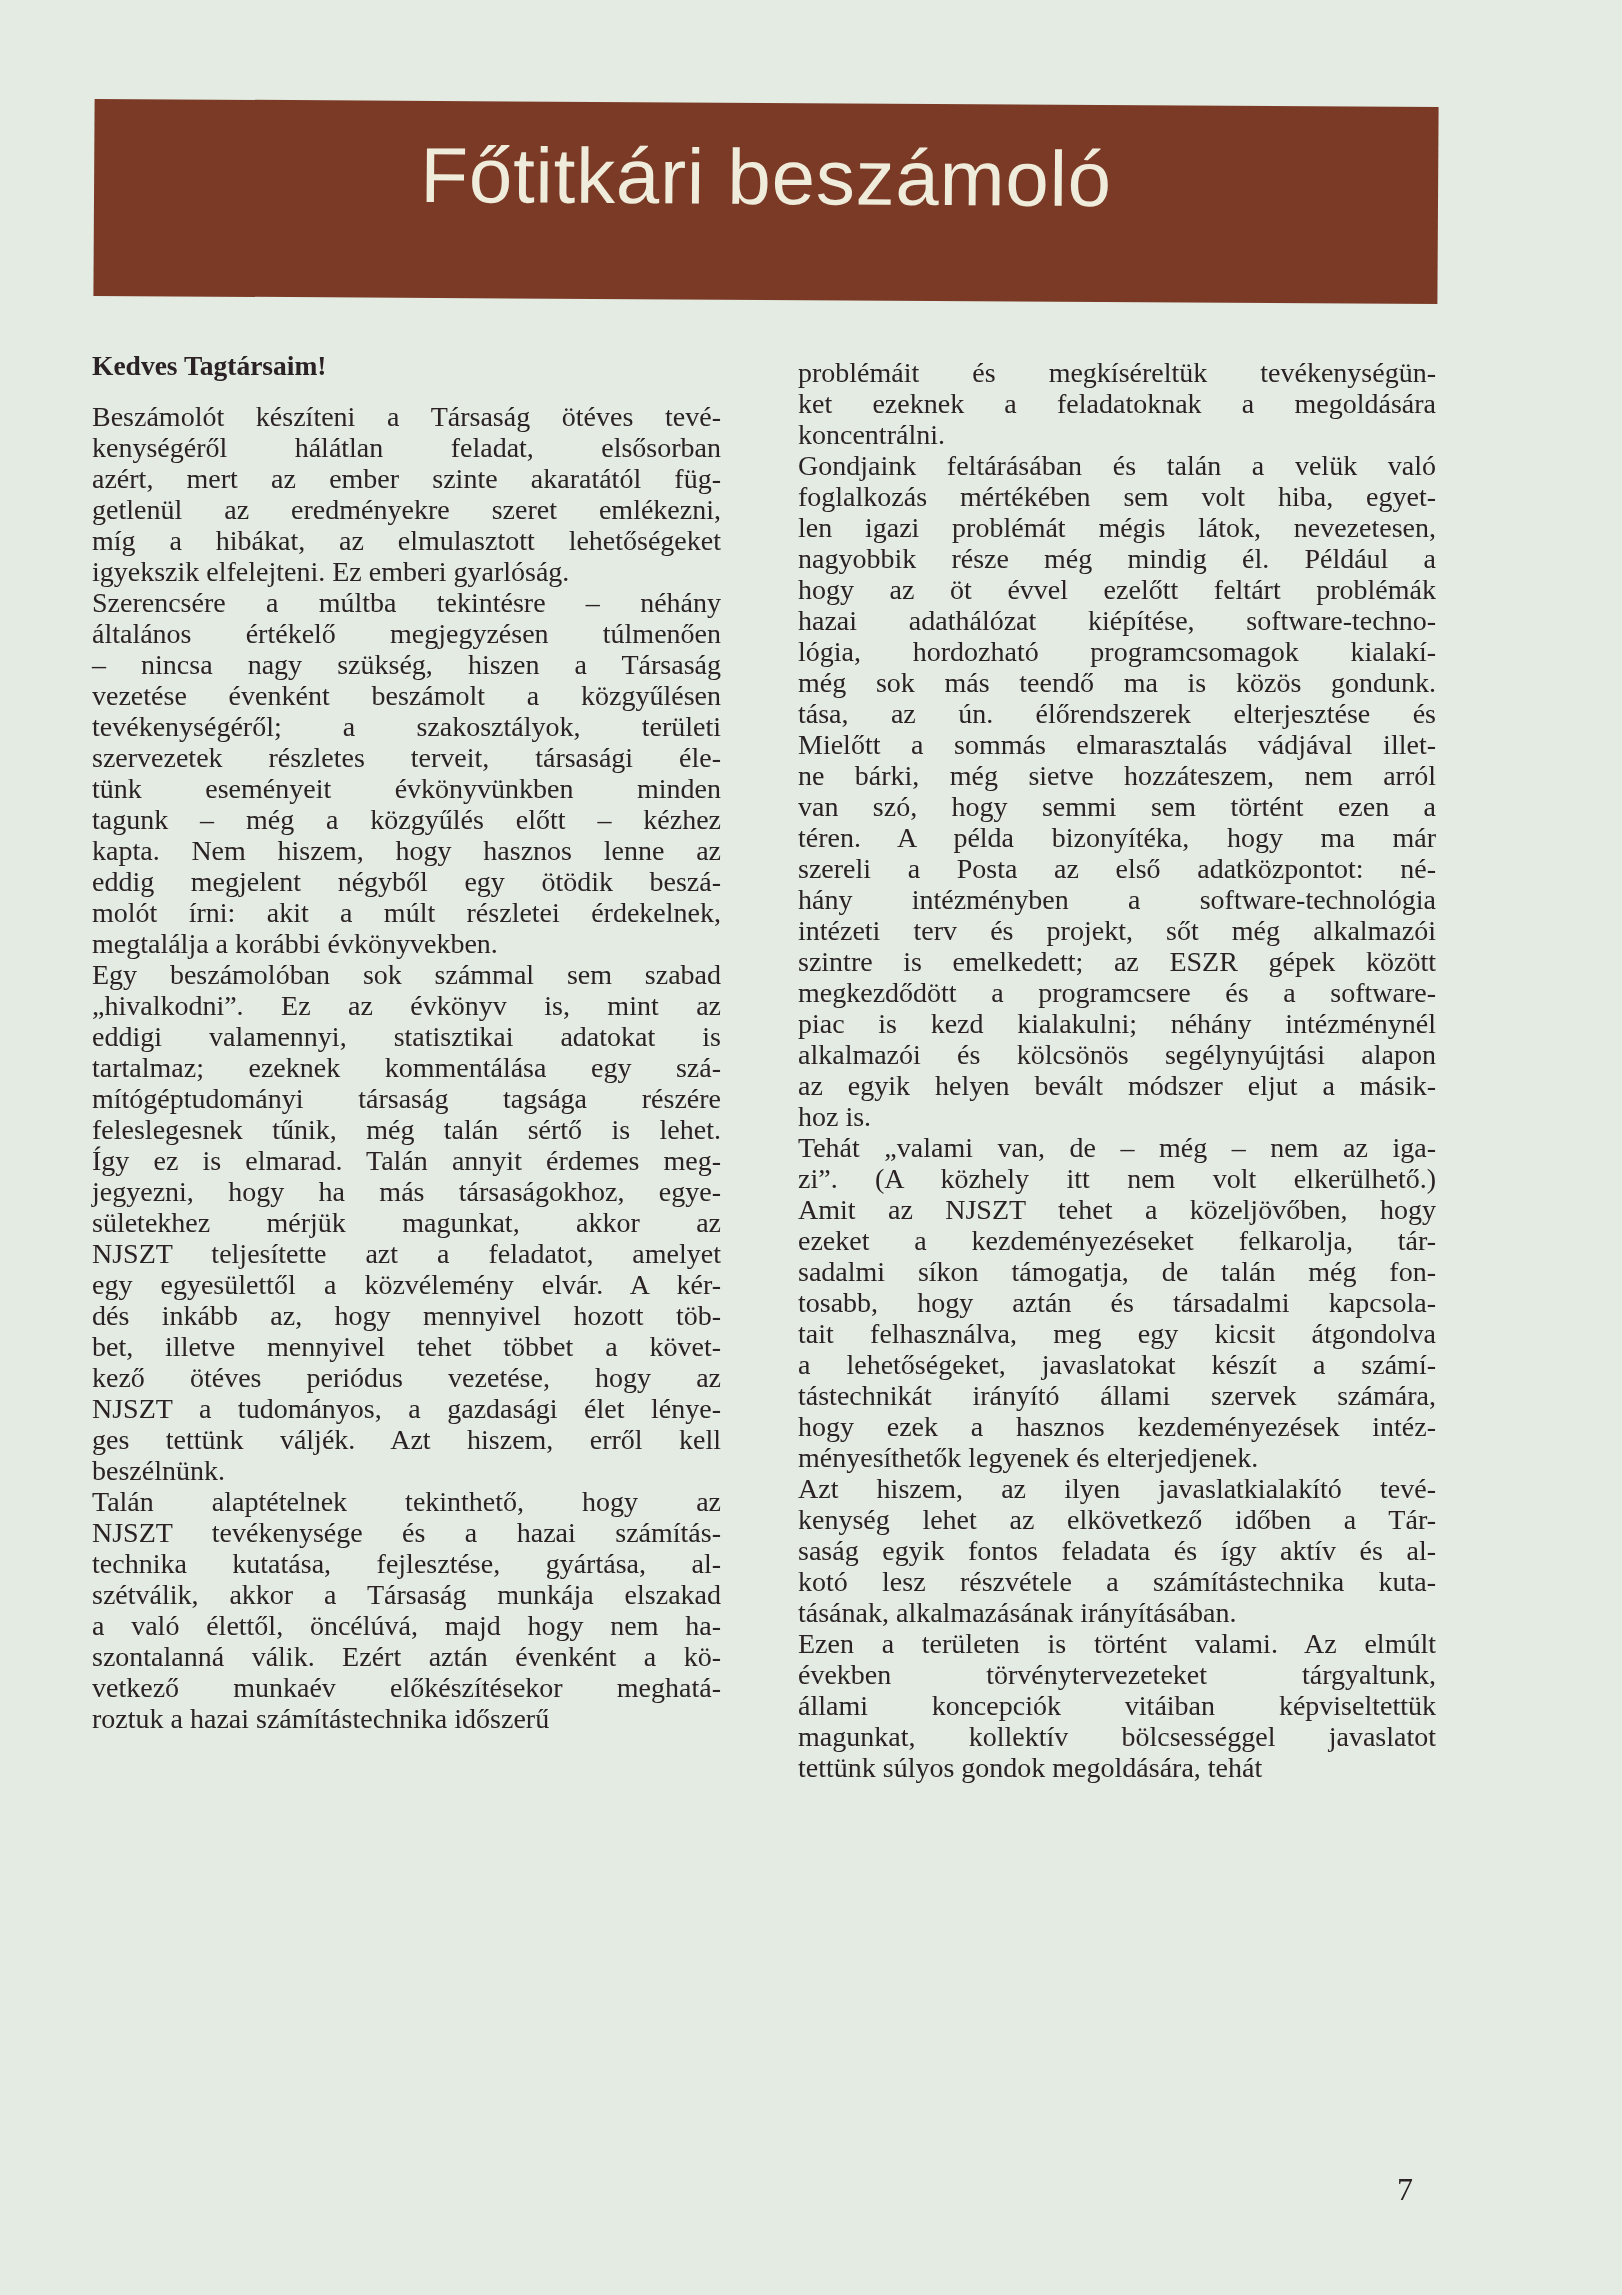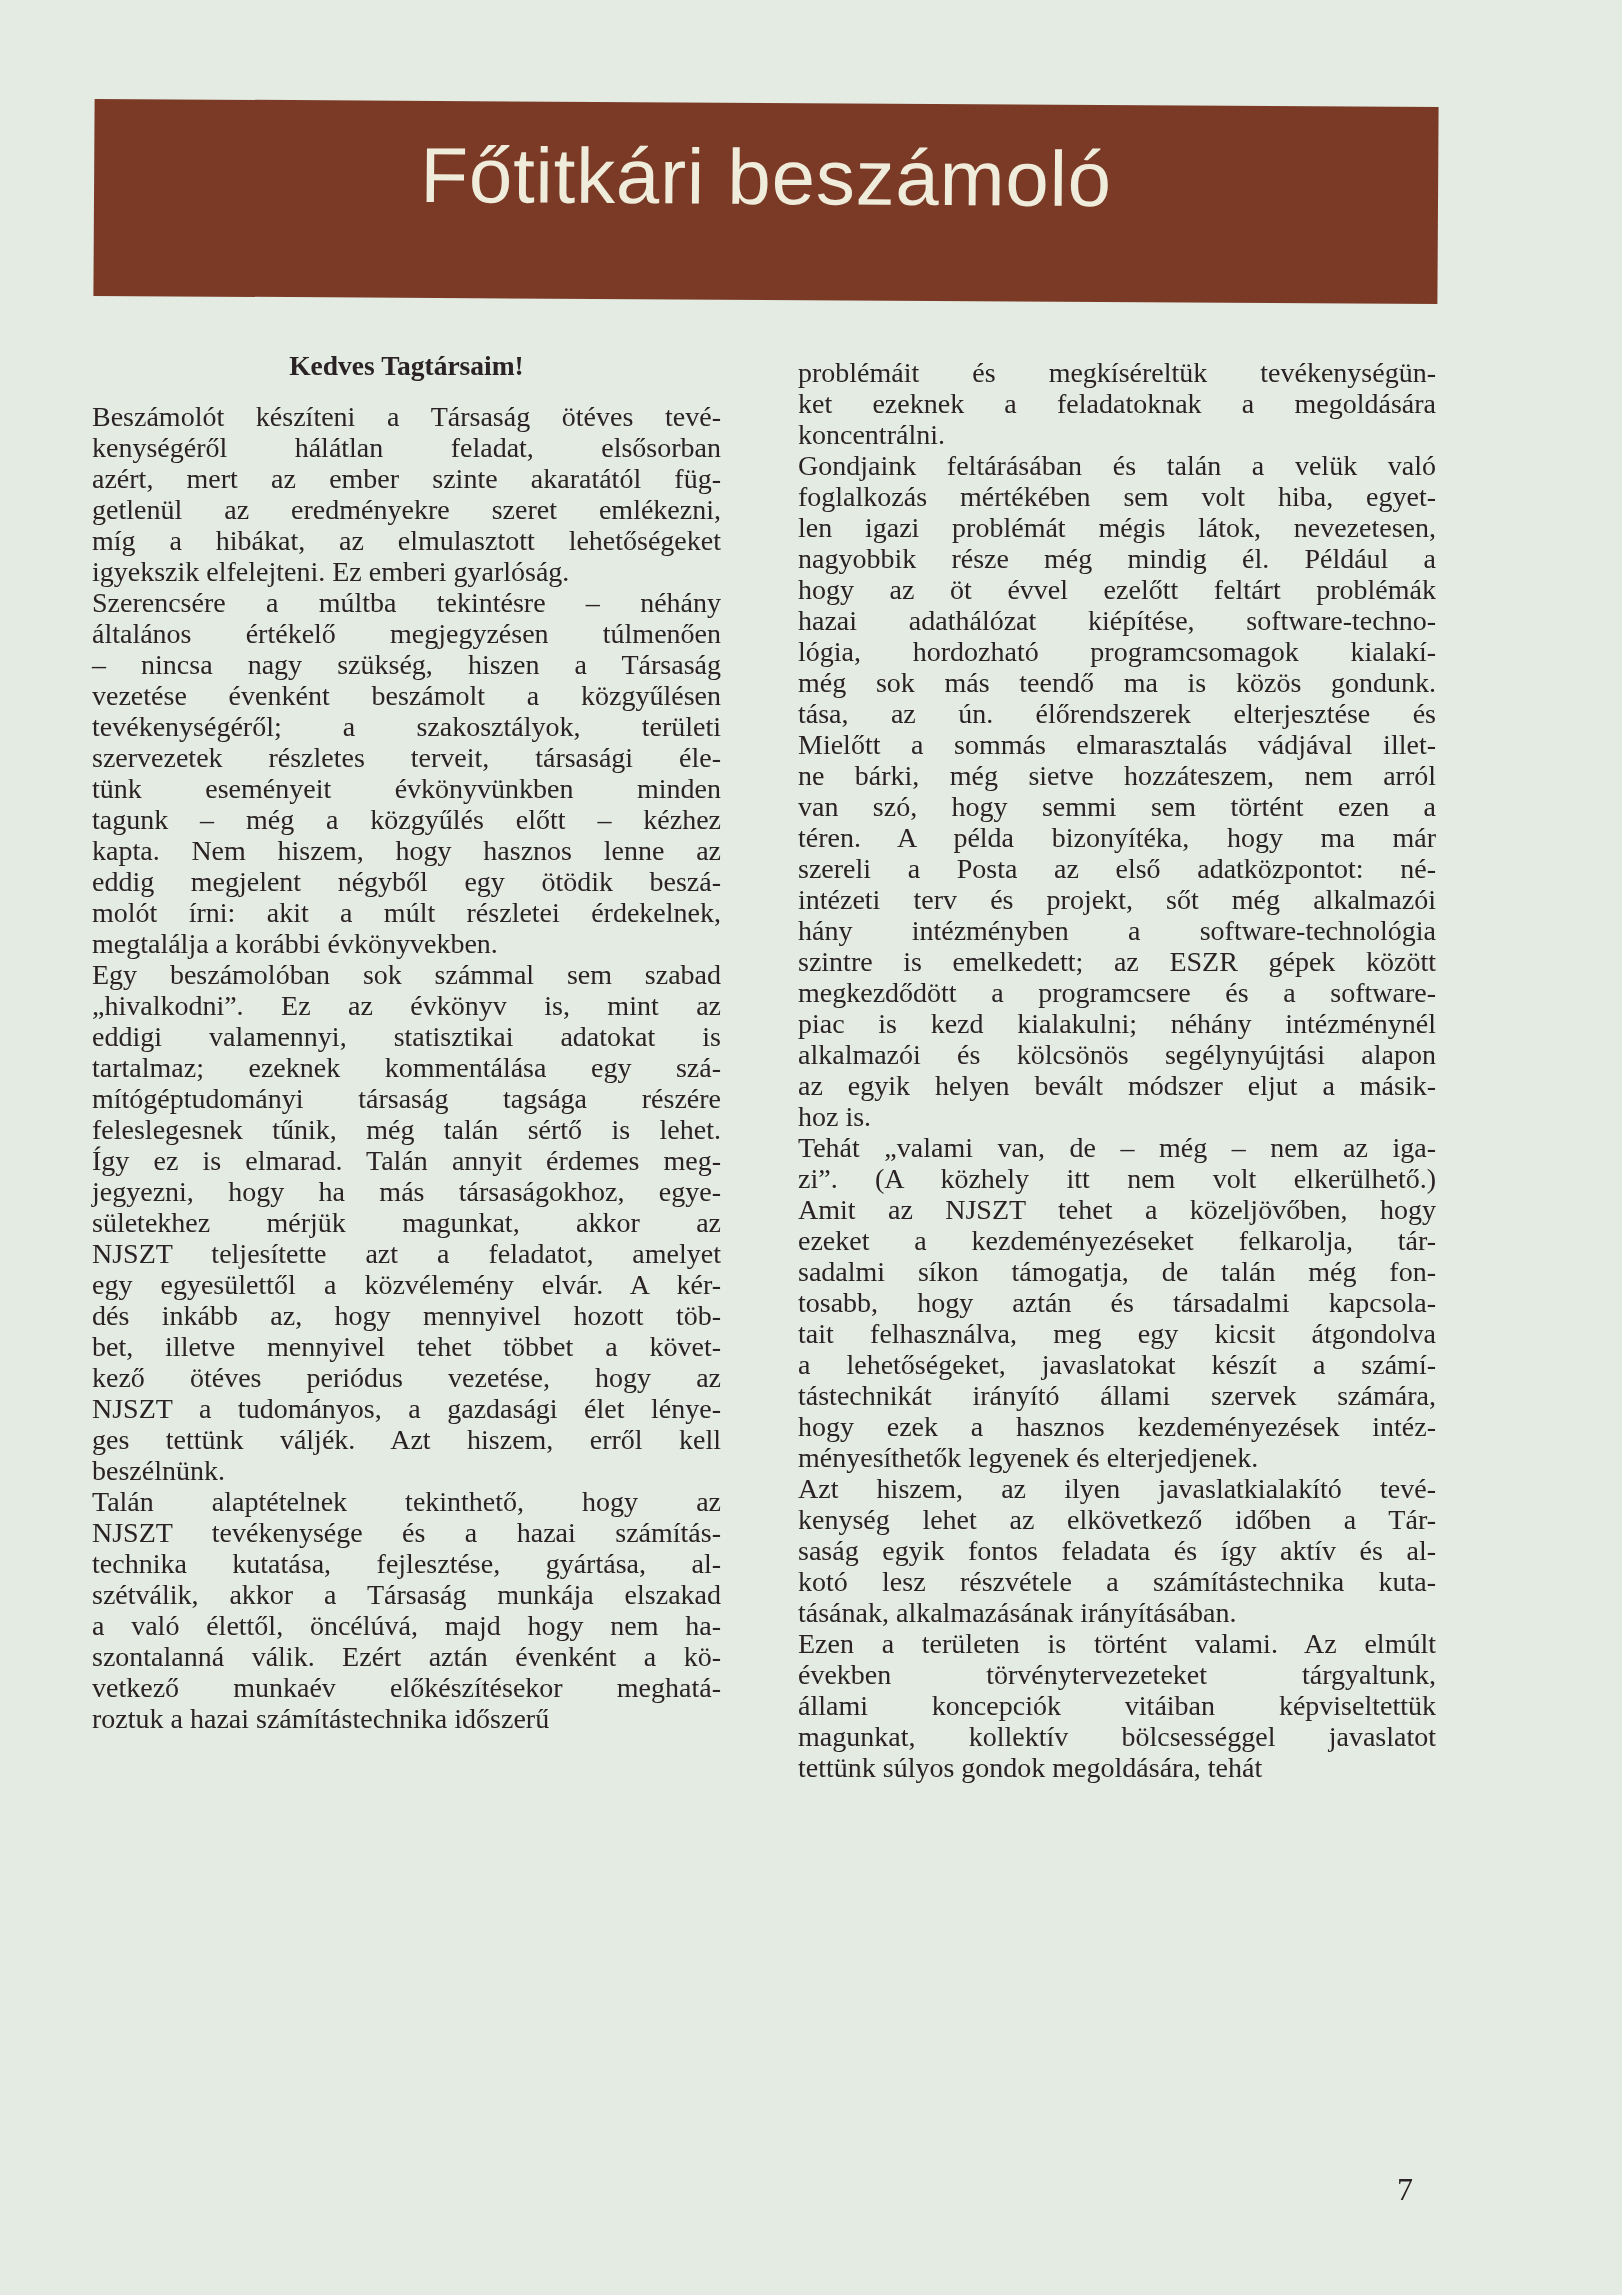--- a/index.html
+++ b/index.html
@@ -21,21 +21,21 @@
     font-family: "Liberation Sans", "DejaVu Sans", sans-serif;
     color: #f0ecdc; font-size: 78px; font-weight: normal;
     letter-spacing: 0.8px; margin-top: 5px;
   }
   .col {
     position: absolute; top: 350px;
     font-size: 28px; line-height: 31px;
   }
   .col-left { left: 92px; width: 629px; }
   .col-right { left: 798px; width: 638px; top: 357px; }
-  .greeting { font-weight: bold; font-size: 27.5px; margin: 0 0 20px 0; text-align: center; }
+  .greeting { font-weight: bold; font-size: 27.5px; margin: 0 0 20px 0; }
   .line {
     display: block; white-space: nowrap;
     text-align: justify; text-align-last: justify;
   }
   .line.last { text-align-last: left; }
   .page-number {
     position: absolute; left: 1397px; top: 2171px;
     font-size: 32px;
   }
 </style>
@@ -118,22 +118,22 @@
         <span class="line">hogy az öt évvel ezelőtt feltárt problémák</span>
         <span class="line">hazai adathálózat kiépítése, software-techno-</span>
         <span class="line">lógia, hordozható programcsomagok kialakí-</span>
         <span class="line">még sok más teendő ma is közös gondunk.</span>
         <span class="line">tása, az ún. élőrendszerek elterjesztése és</span>
         <span class="line">Mielőtt a sommás elmarasztalás vádjával illet-</span>
         <span class="line">ne bárki, még sietve hozzáteszem, nem arról</span>
         <span class="line">van szó, hogy semmi sem történt ezen a</span>
         <span class="line">téren. A példa bizonyítéka, hogy ma már</span>
         <span class="line">szereli a Posta az első adatközpontot: né-</span>
+        <span class="line">hány intézményben a software-technológia</span>
         <span class="line">intézeti terv és projekt, sőt még alkalmazói</span>
-        <span class="line">hány intézményben a software-technológia</span>
         <span class="line">szintre is emelkedett; az ESZR gépek között</span>
         <span class="line">megkezdődött a programcsere és a software-</span>
         <span class="line">piac is kezd kialakulni; néhány intézménynél</span>
         <span class="line">alkalmazói és kölcsönös segélynyújtási alapon</span>
         <span class="line">az egyik helyen bevált módszer eljut a másik-</span>
         <span class="line last">hoz is.</span>
       </div>
       <div class="paragraph">
         <span class="line">Tehát „valami van, de – még – nem az iga-</span>
         <span class="line">zi”. (A közhely itt nem volt elkerülhető.)</span>

